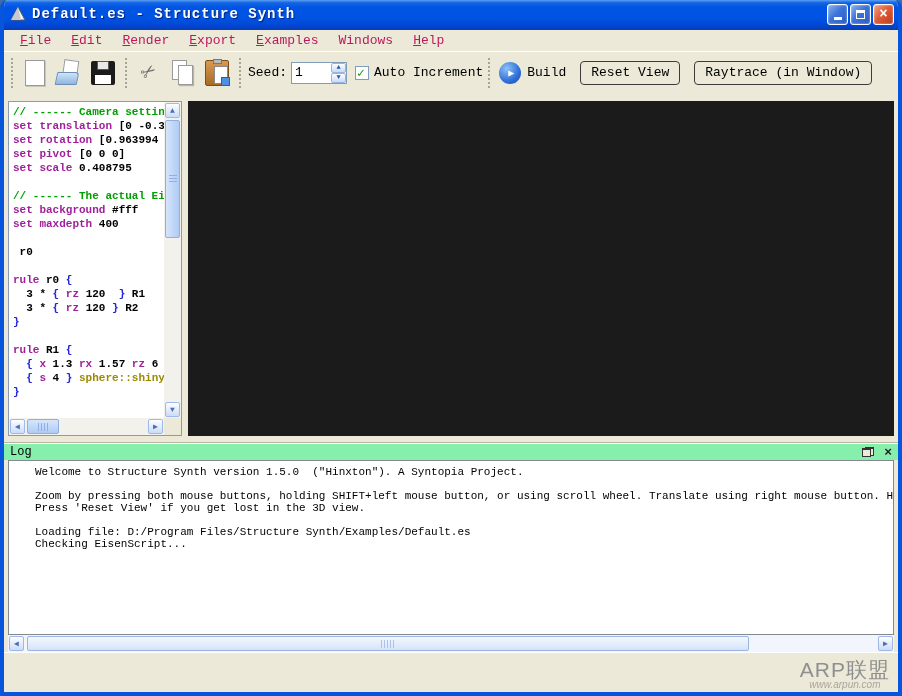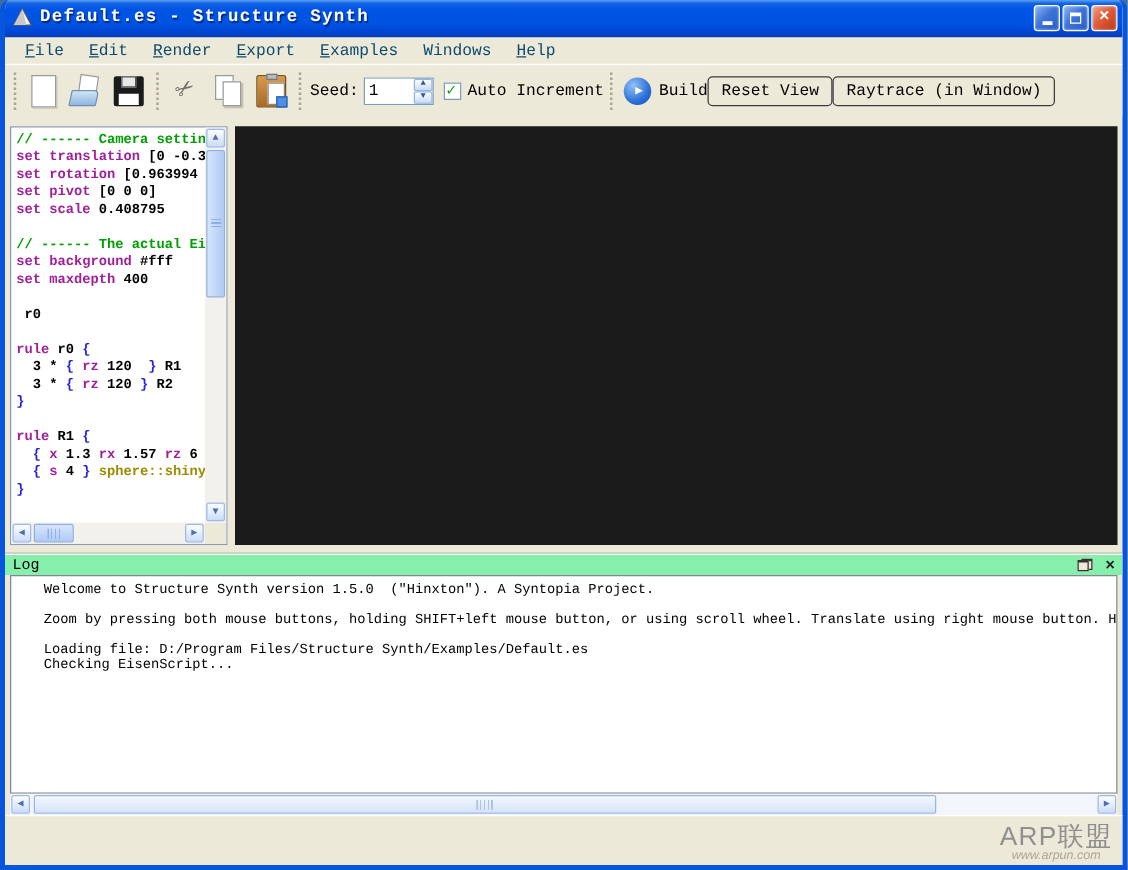--- a/index.html
+++ b/index.html
@@ -27,21 +27,21 @@
     display:flex; align-items:center; justify-content:center; color:#fff; cursor:default;
     box-shadow:inset 0 0 2px rgba(255,255,255,.7);
   }
   .win-btn.close { background:linear-gradient(135deg,#F3A183 0%,#E25C39 45%,#BB3A17 100%); font-size:14px; font-weight:bold; }
   .glyph-min { display:block; width:8px; height:3px; background:#fff; margin-top:9px; }
   .glyph-max { display:block; width:9px; height:9px; border:1px solid #fff; border-top:3px solid #fff; }
   .glyph-close { font-size:14px; font-weight:bold; line-height:1; }
 
   
   .menubar { height:21px; flex:0 0 21px; display:flex; align-items:center; background:#ECE9D8; padding-left:6px; }
-  .menu-item { font-size:13px; color:#0c4a6e; padding:1px 10px; white-space:nowrap; }
+  .menu-item { font-size:13px; color:#be185d; padding:1px 10px; white-space:nowrap; }
   .menu-item u { text-decoration:underline; }
 
   
   .toolbar { height:42px; flex:0 0 42px; display:flex; align-items:center; background:#ECE9D8; border-top:1px solid #fff; padding-left:2px; }
   .tb-handle { width:0; height:30px; border-left:2px dotted #A9A590; margin:0 5px; }
   .tb-btn { width:34px; height:34px; display:flex; align-items:center; justify-content:center; }
 
   .ic-new { width:20px; height:26px; background:#fff; border:1px solid #9a9a9a; box-shadow:1px 1px 0 #c8c5b2; }
   .ic-open { position:relative; width:26px; height:26px; }
   .ic-open .page { position:absolute; left:7px; top:0; width:15px; height:20px; background:#fff; border:1px solid #9a9a9a; transform:rotate(8deg); }
@@ -65,21 +65,21 @@
   .spin-btns { width:15px; display:flex; flex-direction:column; }
   .spin-up,.spin-down { flex:1; display:flex; align-items:center; justify-content:center; font-size:7px; color:#2B5AA0;
     background:linear-gradient(180deg,#FDFEFF,#C9DBF6); border:1px solid #97B5E2; border-radius:2px; line-height:1; }
   .checkbox { width:14px; height:14px; background:#fff; border:1px solid #7F9DB9; margin:0 5px 0 8px; position:relative; }
   .checkbox.checked::after { content:"✓"; position:absolute; left:1px; top:-2px; color:#14A014; font-size:13px; font-weight:bold; }
   .auto-inc-label { font-size:13px; white-space:nowrap; }
 
   .build { display:flex; align-items:center; margin-left:4px; }
   .build-icon { width:22px; height:22px; border-radius:50%; background:radial-gradient(circle at 35% 30%, #8FC2F7, #2E6FD8 60%, #174BA8); display:flex; align-items:center; justify-content:center; color:#fff; font-size:10px; padding-left:2px; }
   .build-label { font-size:13px; margin-left:6px; }
-  .tb-textbtn { height:24px; border:1px solid #3c3c3c; border-radius:4px; background:transparent; font-family:"Liberation Mono",monospace; font-size:13px; padding:0 10px; white-space:nowrap; }
+  .tb-textbtn { height:24px; border:1px solid #3c3c3c; border-radius:4px; background:transparent; font-family:"Liberation Mono",monospace; font-size:13px; padding:0 10px; margin-left:14px; white-space:nowrap; }
 
   
   .gap-row { height:8px; flex:0 0 8px; }
   .tabbar { height:21px; flex:0 0 21px; padding-left:4px; display:flex; }
   .tab {
     position:relative; width:441px; height:21px; background:#FDFDF8;
     border:1px solid #8E8E7A; border-bottom:none; border-top:2px solid #F0A11C; border-radius:2px 2px 0 0;
     display:flex; align-items:center; justify-content:center;
   }
   .tab-label { font-size:13px; }
@@ -257,20 +257,21 @@
   <div class="log-header">
     <span class="log-title">Log</span>
     <span class="spacer"></span>
     <span class="log-float"></span>
     <span class="log-close">×</span>
   </div>
   <div class="log-content">
       <div class="log-line">Welcome to Structure Synth version 1.5.0  ("Hinxton"). A Syntopia Project.</div>
       <div class="log-line">&nbsp;</div>
       <div class="log-line">Zoom by pressing both mouse buttons, holding SHIFT+left mouse button, or using scroll wheel. Translate using right mouse button. Hold 'ALT' for fast</div>
+      <div class="log-line">Press 'Reset View' if you get lost in the 3D view.</div>
       <div class="log-line">&nbsp;</div>
       <div class="log-line">Loading file: D:/Program Files/Structure Synth/Examples/Default.es</div>
       <div class="log-line">Checking EisenScript...</div>
     </div>
 
   <div class="main-hscroll">
     <div class="sb-btn h-left">◀</div>
     <div class="main-thumb"></div>
     <div class="sb-btn h-right">▶</div>
   </div>

